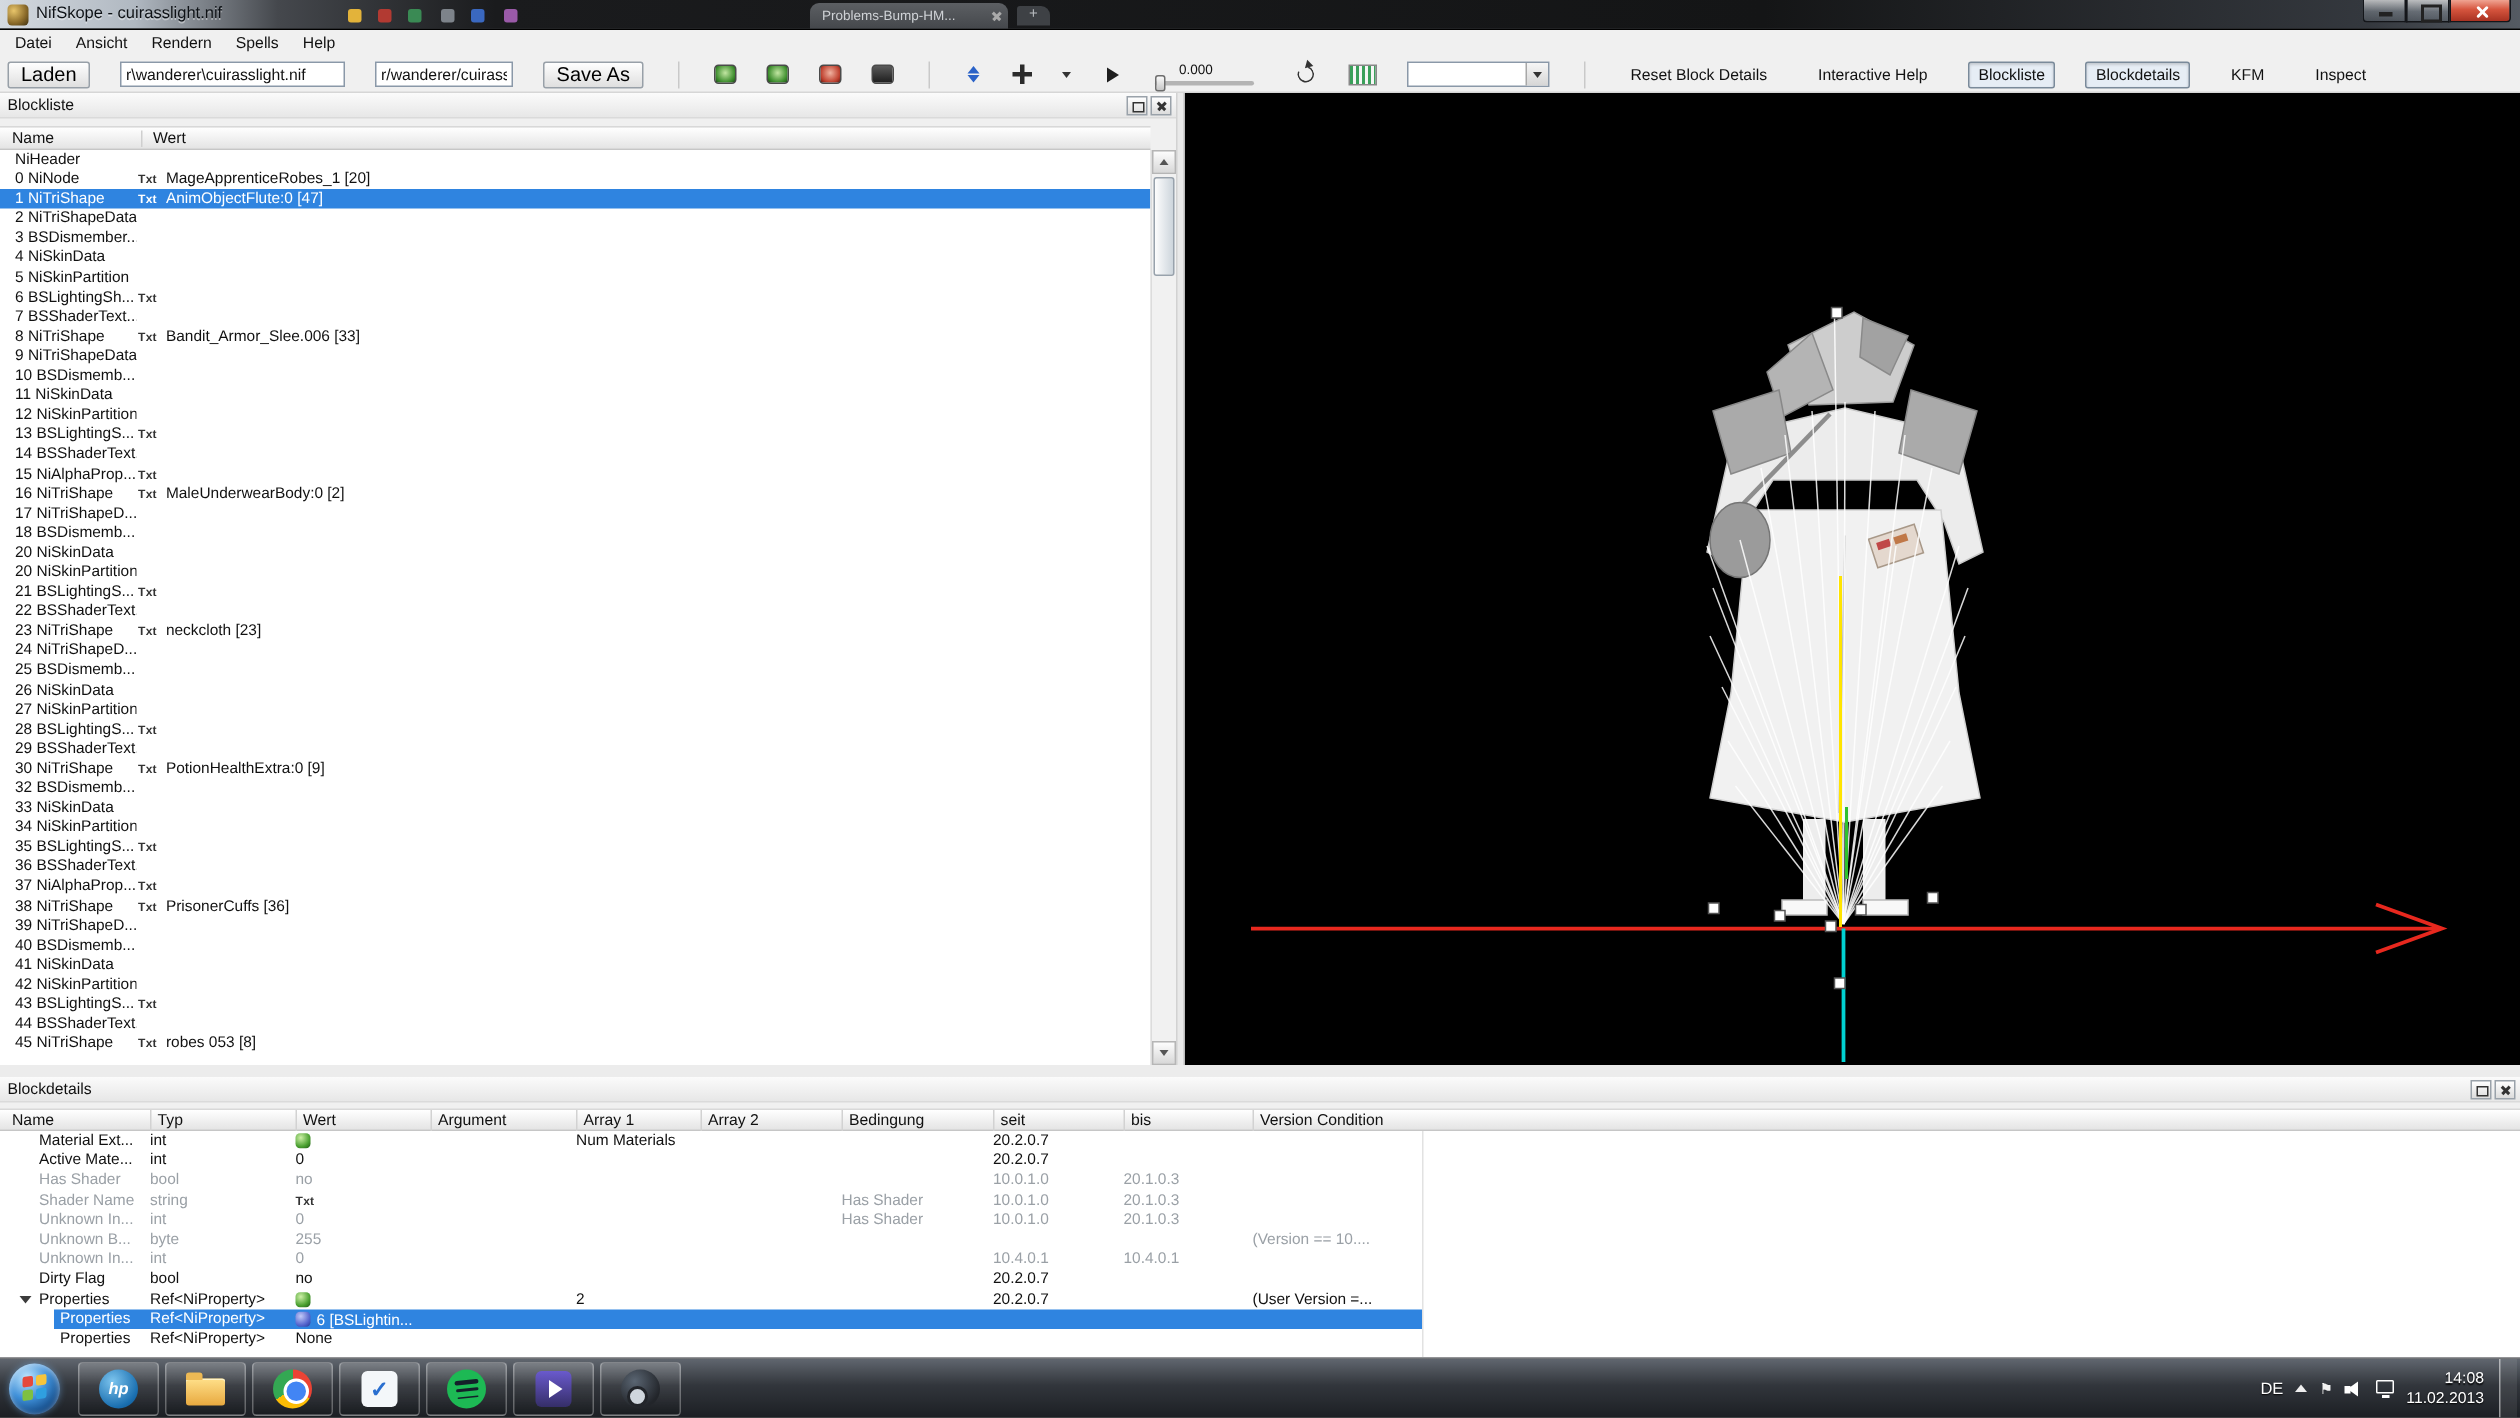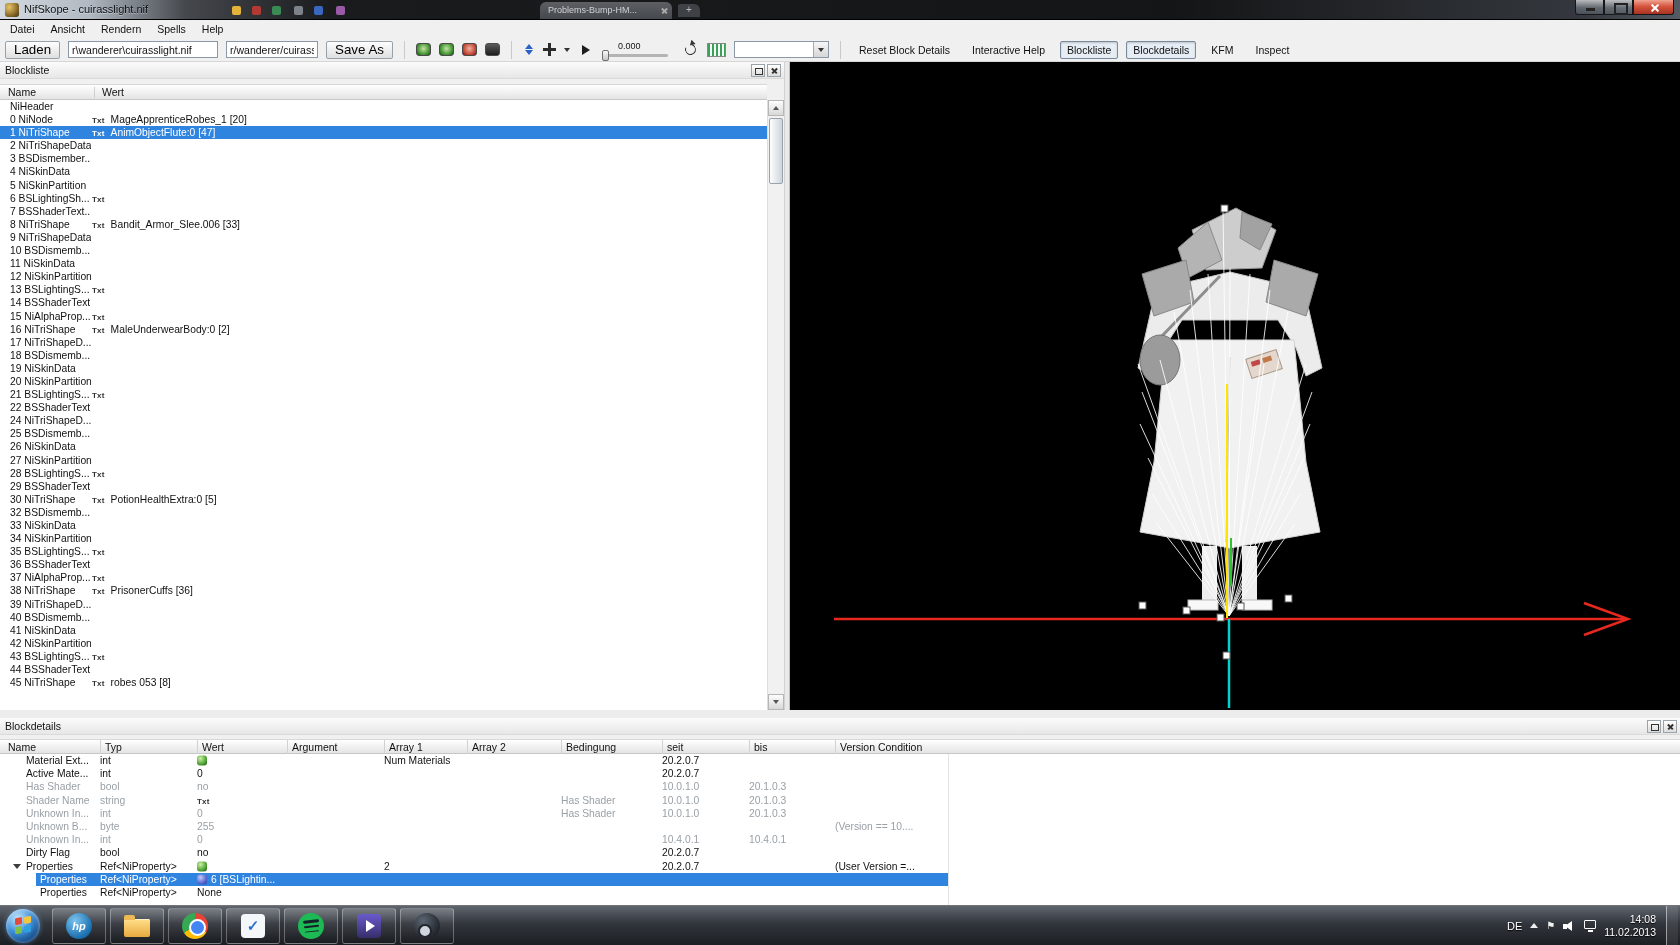--- a/index.html
+++ b/index.html
@@ -37,21 +37,21 @@
 .cap-btn.close{width:41px;border-radius:0 0 3px 0;background:linear-gradient(#f0a492,#d6553e 45%,#a83222);}
 .cap-btn.close::before,.cap-btn.close::after{content:'';position:absolute;left:16px;top:6.5px;width:10px;height:2px;background:#fff;border-radius:1px;}
 .cap-btn.close::before{transform:rotate(45deg);} .cap-btn.close::after{transform:rotate(-45deg);}
 
 
 .menubar{position:absolute;left:0;top:20px;width:100%;height:18px;background:#f0f0f0;display:flex;align-items:center;padding-left:2px;}
 .menu-item{padding:0 8px;line-height:18px;}
 
 
 .toolbar{position:absolute;left:0;top:38px;width:100%;height:24px;background:#f0f0f0;border-bottom:1px solid #d6d6d6;
- display:flex;align-items:center;padding:0 5px;gap:8px;}
+ display:flex;align-items:center;padding:0 5px;gap:20px;}
 .tbtn{height:18px;padding:0 8px;border:1px solid #98a0a8;border-radius:2px;background:linear-gradient(#fefefe,#dfdfdf);line-height:16px;}
 .tinput{height:17px;border:1px solid #8a98a8;background:#fff;padding:0 3px;font-size:10.5px;font-family:inherit;color:#111;}
 .w1{width:150px;} .w2{width:92px;}
 .sep{width:1px;height:18px;background:#c9c9c9;margin:0 3px;}
 .mini-ic{width:15px;height:13px;border-radius:3px;border:1px solid #4a4a4a;}
 .eye-g{background:radial-gradient(circle at 50% 42%,#c2e6a2,#3f8f2f 68%,#1d4d17);}
 .eye-r{background:radial-gradient(circle at 50% 42%,#f0b2a0,#c04230 68%,#661810);}
 .eye-k{background:linear-gradient(#5a5a5a,#1e1e1e);}
 .updown{display:flex;flex-direction:column;gap:1px;padding:0 2px;}
 .updown i{width:0;height:0;border-left:4px solid transparent;border-right:4px solid transparent;}
@@ -332,36 +332,40 @@
           </div>
           <div class="bl-row">
             <span class="bl-name">17 NiTriShapeD...</span>
             <span class="bl-wert"></span>
           </div>
           <div class="bl-row">
             <span class="bl-name">18 BSDismemb...</span>
             <span class="bl-wert"></span>
           </div>
           <div class="bl-row">
-            <span class="bl-name">19 NiSkinData</span>
+            <span class="bl-name">20 NiSkinData</span>
             <span class="bl-wert"></span>
           </div>
           <div class="bl-row">
             <span class="bl-name">20 NiSkinPartition</span>
             <span class="bl-wert"></span>
           </div>
           <div class="bl-row">
             <span class="bl-name">21 BSLightingS...</span>
             <span class="bl-wert"><span class="txtbadge">Txt</span></span>
           </div>
           <div class="bl-row">
             <span class="bl-name">22 BSShaderText...</span>
             <span class="bl-wert"></span>
           </div>
           <div class="bl-row">
+            <span class="bl-name">23 NiTriShape</span>
+            <span class="bl-wert"><span class="txtbadge">Txt</span><span>neckcloth [23]</span></span>
+          </div>
+          <div class="bl-row">
             <span class="bl-name">24 NiTriShapeD...</span>
             <span class="bl-wert"></span>
           </div>
           <div class="bl-row">
             <span class="bl-name">25 BSDismemb...</span>
             <span class="bl-wert"></span>
           </div>
           <div class="bl-row">
             <span class="bl-name">26 NiSkinData</span>
             <span class="bl-wert"></span>
@@ -373,21 +377,21 @@
           <div class="bl-row">
             <span class="bl-name">28 BSLightingS...</span>
             <span class="bl-wert"><span class="txtbadge">Txt</span></span>
           </div>
           <div class="bl-row">
             <span class="bl-name">29 BSShaderText...</span>
             <span class="bl-wert"></span>
           </div>
           <div class="bl-row">
             <span class="bl-name">30 NiTriShape</span>
-            <span class="bl-wert"><span class="txtbadge">Txt</span><span>PotionHealthExtra:0 [5]</span></span>
+            <span class="bl-wert"><span class="txtbadge">Txt</span><span>PotionHealthExtra:0 [9]</span></span>
           </div>
           <div class="bl-row">
             <span class="bl-name">32 BSDismemb...</span>
             <span class="bl-wert"></span>
           </div>
           <div class="bl-row">
             <span class="bl-name">33 NiSkinData</span>
             <span class="bl-wert"></span>
           </div>
           <div class="bl-row">

